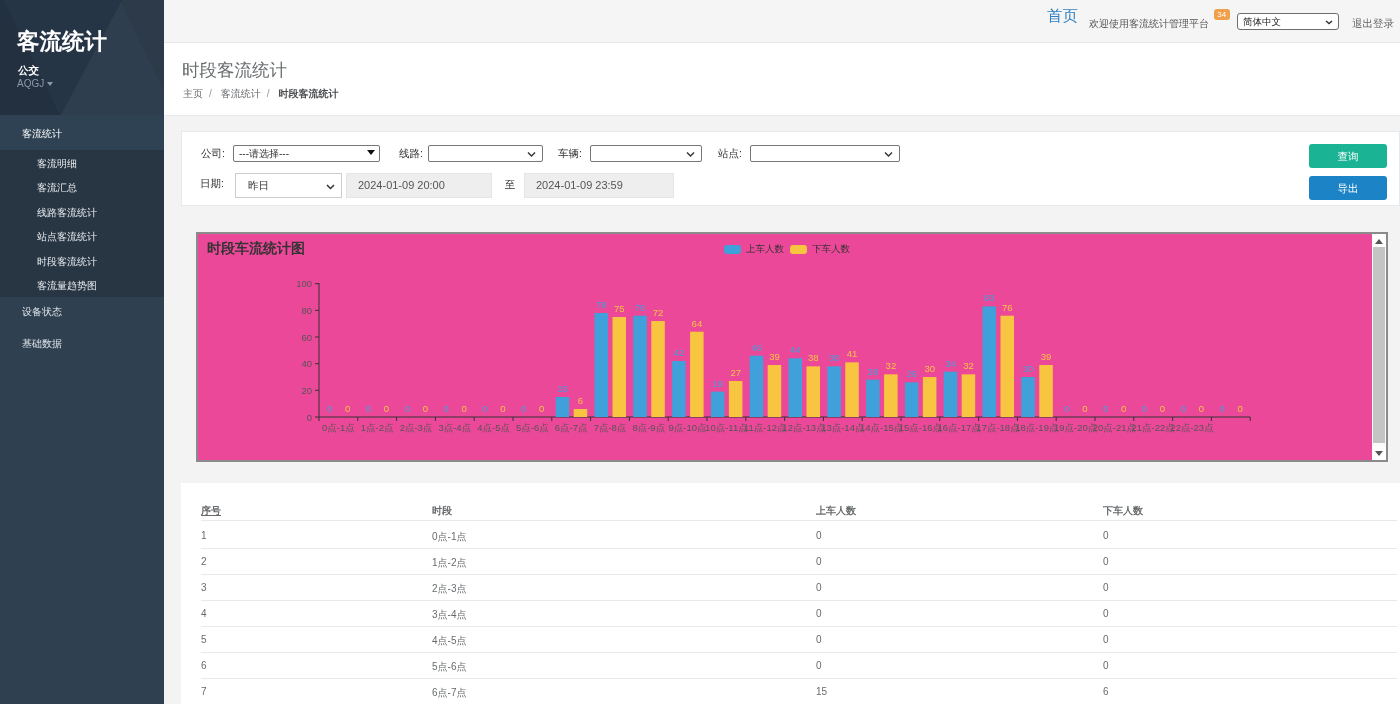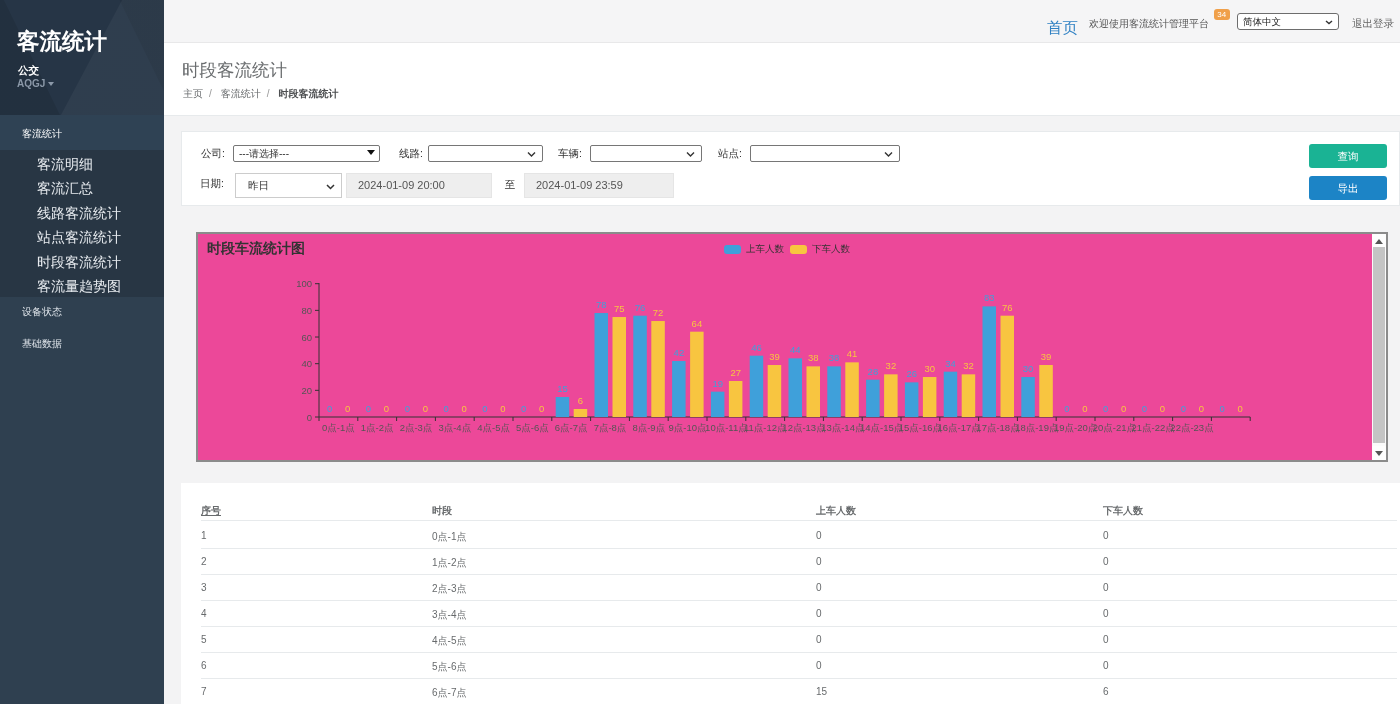--- a/index.html
+++ b/index.html
@@ -8,32 +8,32 @@
 
 
 #sidebar { position:absolute; left:0; top:0; width:163.5px; height:704px; background:#2f4050; }
 #profile { position:absolute; left:0; top:0; width:163.5px; height:115px; overflow:hidden;
   background: linear-gradient(118deg, rgba(255,255,255,0) 54%, rgba(255,255,255,0.045) 54.5%),
               linear-gradient(64deg, rgba(0,0,0,0.10) 27%, rgba(0,0,0,0) 27.5%),
               linear-gradient(244deg, rgba(0,0,0,0.07) 20%, rgba(0,0,0,0) 20.5%),
               #263546; }
 #logo { position:absolute; left:17px; top:26px; font-size:22.5px; font-weight:bold; color:#fff; }
 #org { position:absolute; left:18px; top:64px; font-size:10.5px; font-weight:bold; color:#fff; }
-#user { position:absolute; left:17px; top:78px; font-size:10px; color:#8b98a8;font-weight:bold; }
+#user { position:absolute; left:17px; top:78px; font-size:10px; color:#8b98a8; }
 #user .caret { display:inline-block; width:0; height:0; border-left:3.5px solid transparent; border-right:3.5px solid transparent; border-top:4px solid #8b98a8; margin-left:3px; vertical-align:middle; }
 .navitem { position:absolute; left:0; width:164px; color:#dfe4ea; font-size:10px; }
 #nav-parent { top:115px; height:35px; background:#2f4254; line-height:38px; padding-left:22px; color:#fff; }
 #nav-sub { position:absolute; top:150px; left:0; width:164px; height:147px; background:#283644; }
-#nav-sub .sub { position:absolute; left:37px; width:127px; height:24px; line-height:24px; color:#e8ecf0; font-size:14px; }
+#nav-sub .sub { position:absolute; left:37px; width:127px; height:24px; line-height:24px; color:#e8ecf0; font-size:10px; }
 #nav-dev { top:297px; height:31px; line-height:29px; padding-left:22px; }
 #nav-base { top:328px; height:31px; line-height:31px; padding-left:22px; }
 
 
 #topbar { position:absolute; left:164px; top:0; width:1236px; height:43px; background:#f5f5f6; border-bottom:1px solid #e8e8e9; }
-#home { position:absolute; left:1047px; top:18px; font-size:15.5px; color:#2f80c3; }
+#home { position:absolute; left:1047px; top:6px; font-size:15.5px; color:#2f80c3; }
 #welcome { position:absolute; left:1089px; top:17px; font-size:10px; color:#555; }
 #badge { position:absolute; left:1214px; top:9px; width:15.5px; height:11px; background:#f0a04a; border-radius:3px; color:#fff; font-size:8px; text-align:center; line-height:11px; }
 #lang { position:absolute; left:1237px; top:13px; width:102px; height:17px; background:#fff; border:1px solid #6d6d6d; border-radius:3px; font-size:9.5px; color:#222; line-height:15px; padding-left:5px; }
 #logout { position:absolute; left:1352px; top:17px; font-size:10.5px; color:#666; }
 
 
 #heading { position:absolute; left:164px; top:43px; width:1236px; height:73px; background:#ffffff; border-bottom:1px solid #e7eaec; }
 #ptitle { position:absolute; left:182px; top:58px; font-size:17.5px; color:#6a6d6f; }
 #crumb { position:absolute; left:183px; top:87px; font-size:10px; color:#676a6c; }
 #crumb b { color:#4d4f51; }

